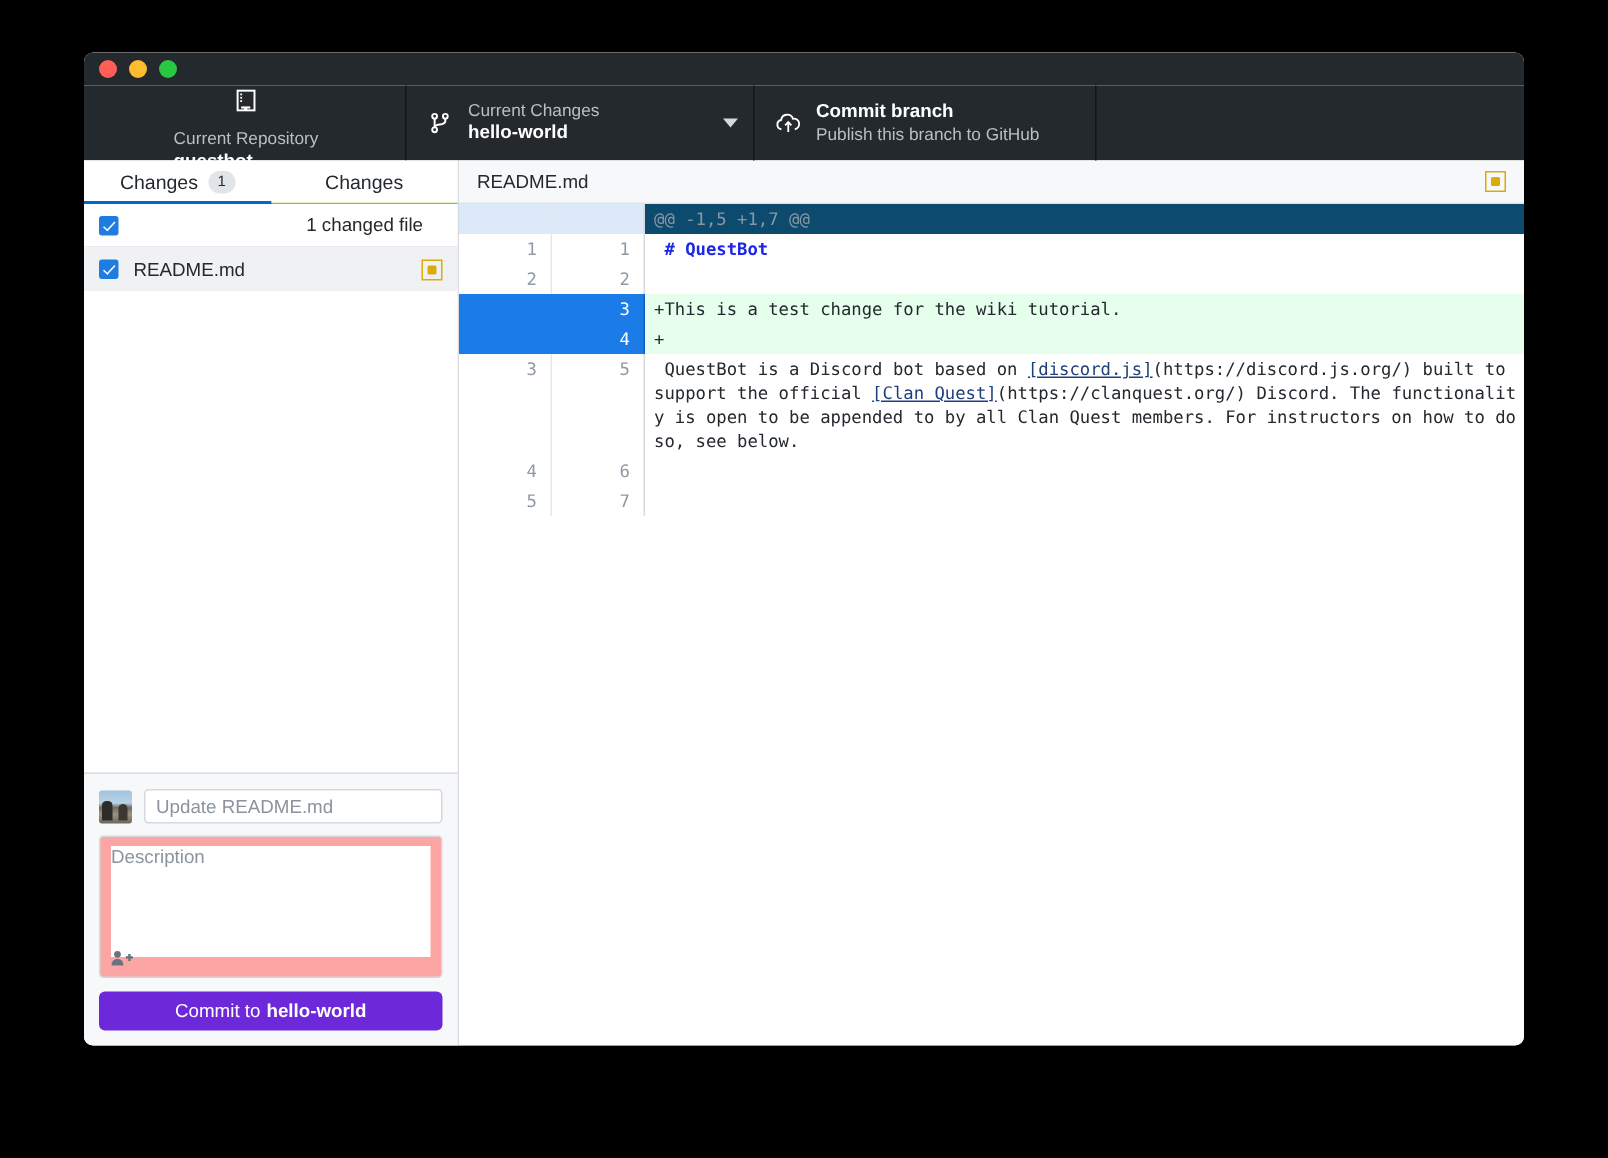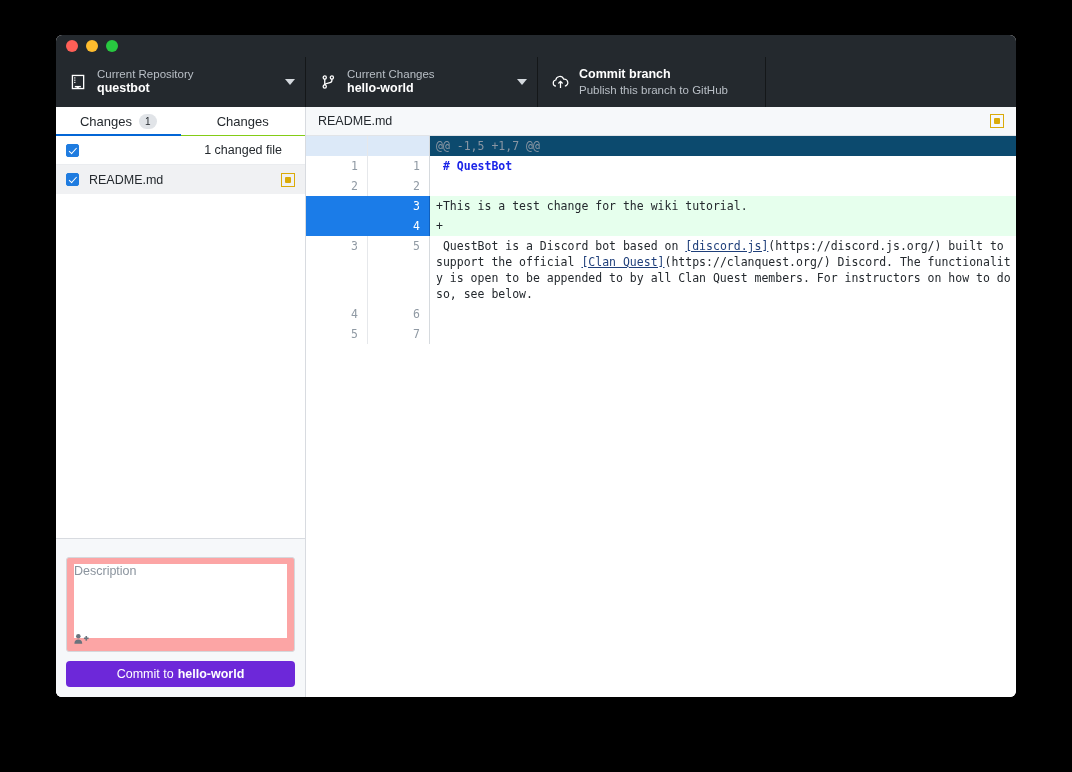--- a/index.html
+++ b/index.html
@@ -45,21 +45,21 @@
   }
   .tb-item {
     display: flex;
     align-items: center;
     gap: 9px;
     padding: 0 10px 0 12px;
     border-right: 1px solid #141719;
     color: #ffffff;
     position: relative;
   }
-  .tb-repo { width: 250px; }
+  .tb-repo { width: 215px; flex-direction: column; }
   .tb-branch { width: 232px; }
   .tb-publish { width: 228px; }
   .tb-rest { flex: 1; border-right: none; }
   .tb-icon { flex: 0 0 20px; display: flex; align-items: center; justify-content: center; }
   .tb-text { display: flex; flex-direction: column; justify-content: center; line-height: 1.25; min-width: 0; }
   .tb-label { font-size: 11.5px; color: #b9bfc6; white-space: nowrap; }
   .tb-value { font-size: 12.5px; font-weight: bold; color: #ffffff; white-space: nowrap; }
   .tb-sub { font-size: 11.5px; color: #b9bfc6; white-space: nowrap; }
   .tb-caret {
     margin-left: auto;
@@ -363,20 +363,24 @@
         <span class="chk"></span>
         <span class="file-name">README.md</span>
         <span class="status-box">
             <i></i>
           </span>
       </div>
 
       <div class="sidebar-spacer"></div>
 
       <div class="commit-area">
+        <div class="summary-row">
+          <span class="avatar"></span>
+          <input class="summary-input" type="text" placeholder="Update README.md" style="">
+        </div>
         <div class="desc-wrap">
           <textarea class="desc-input" placeholder="Description" style=""></textarea>
           <span class="coauthor-btn">
             <svg width="15" height="12" viewBox="0 0 16 12" fill="#6a737d">
               <circle cx="4.6" cy="3" r="2.4"></circle>
               <path d="M0.4 11 C0.4 7.8 2.2 6.4 4.6 6.4 C7 6.4 8.8 7.8 8.8 11 Z"></path>
               <rect x="10.6" y="4.4" width="5" height="1.7"></rect>
               <rect x="12.25" y="2.8" width="1.7" height="5"></rect>
             </svg>
           </span>

